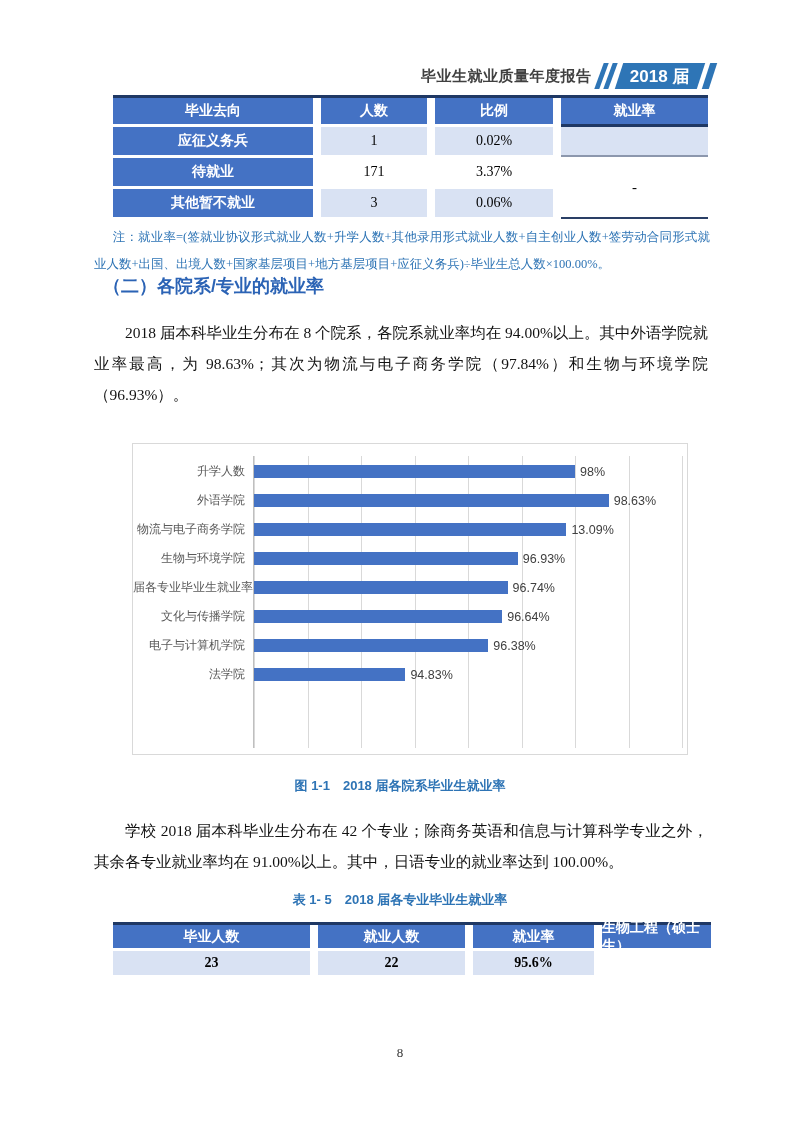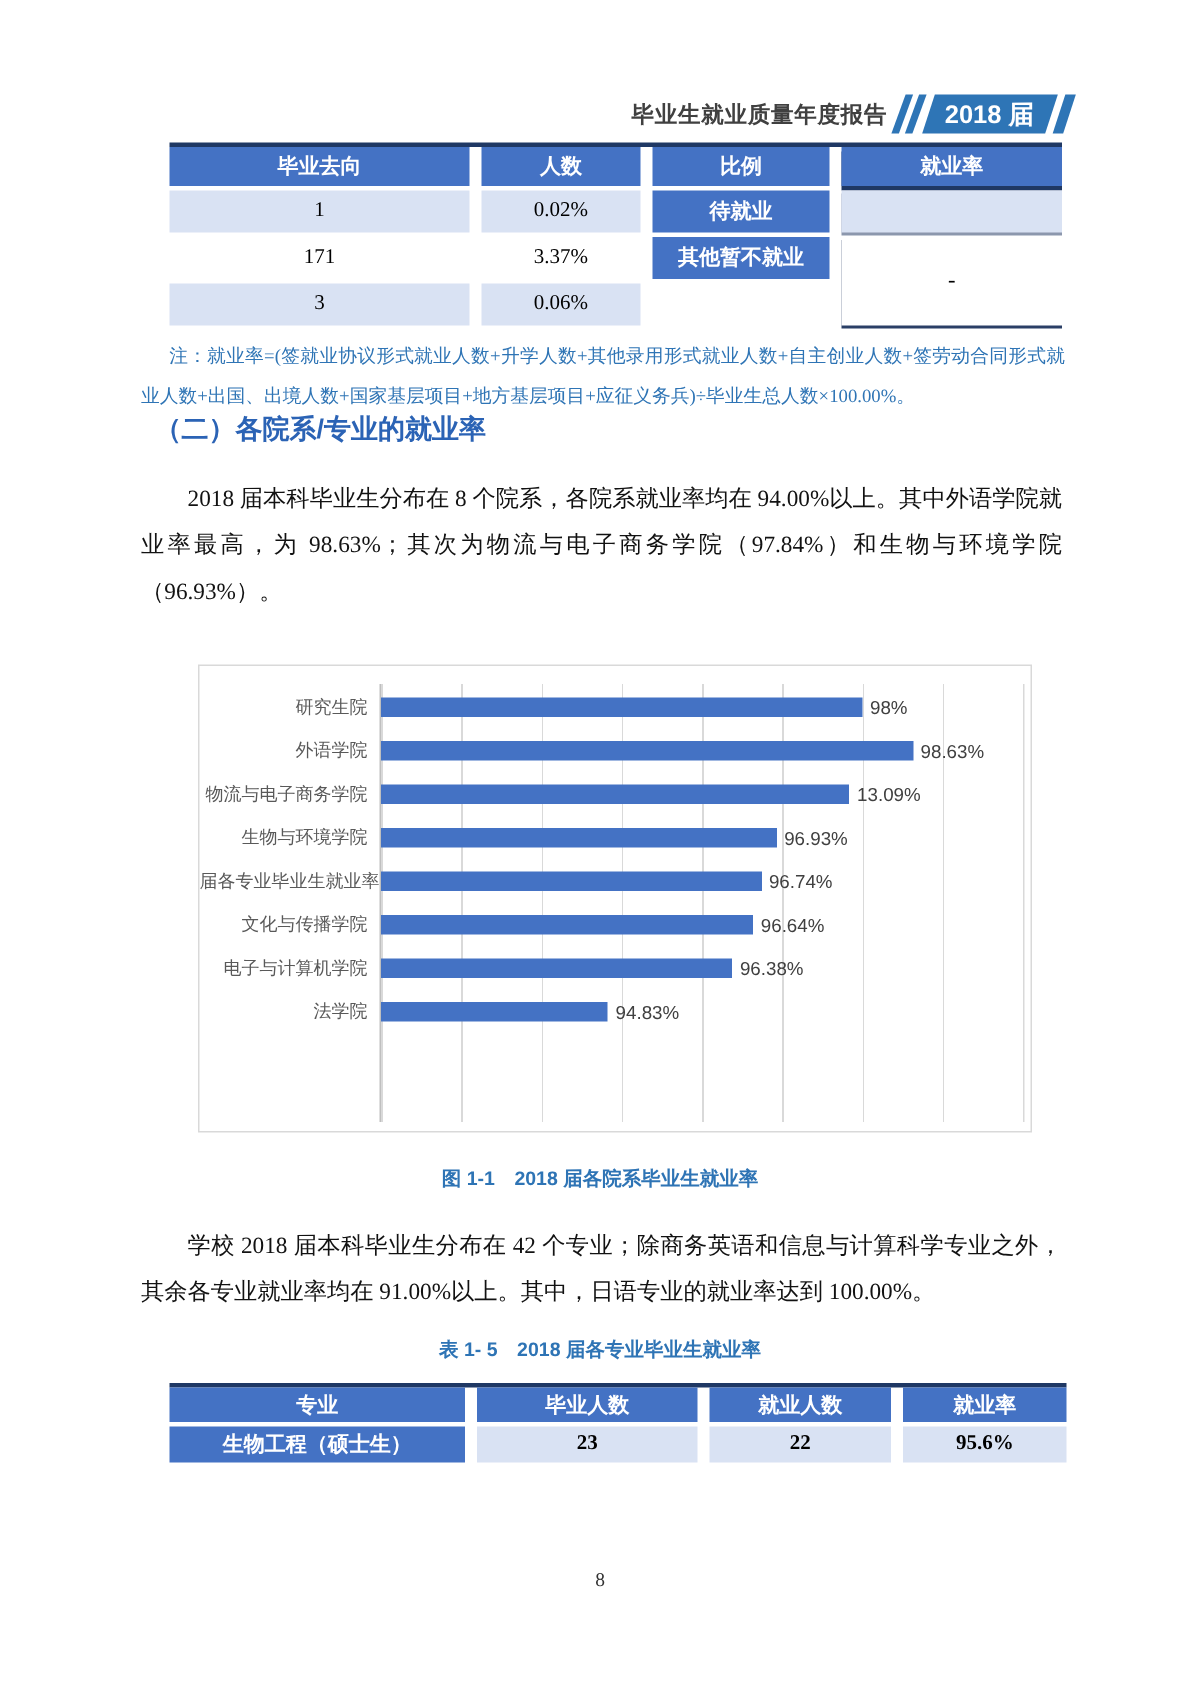--- a/index.html
+++ b/index.html
@@ -72,20 +72,21 @@
     </span>
   <span class="hdr-endbar"></span>
 </div>
 
 <div class="table1">
   <div class="t1h">毕业去向</div>
   <div class="t1h">人数</div>
   <div class="t1h">比例</div>
   <div class="t1h rate" style="grid-column:4;grid-row:1;">就业率</div>
 
+  <div class="t1label">应征义务兵</div>
   <div class="t1data alt">1</div>
   <div class="t1data alt">0.02%</div>
   <div class="t1data alt rate-r1"></div>
 
   <div class="t1label">待就业</div>
   <div class="t1data plain">171</div>
   <div class="t1data plain">3.37%</div>
   <div class="rate-merged">-</div>
 
   <div class="t1label">其他暂不就业</div>
@@ -96,21 +97,21 @@
 <div class="note">注：就业率=(签就业协议形式就业人数+升学人数+其他录用形式就业人数+自主创业人数+签劳动合同形式就业人数+出国、出境人数+国家基层项目+地方基层项目+应征义务兵)÷毕业生总人数×100.00%。</div>
 
 <div class="section-heading">（二）各院系/专业的就业率</div>
 
 <div class="para para1">2018 届本科毕业生分布在 8 个院系，各院系就业率均在 94.00%以上。其中外语学院就业率最高，为 98.63%；其次为物流与电子商务学院（97.84%）和生物与环境学院（96.93%）。</div>
 
 <div class="chart">
   <div class="gridlines"></div>
   <div class="chart-rows">
       <div class="chart-row">
-        <span class="chart-label">研究生院</span>
+        <span class="chart-label">升学人数</span>
         <div class="chart-bar" style="background: rgb(68, 114, 196); width: 321px;"></div>
         <span class="chart-value">98%</span>
       </div>
       <div class="chart-row">
         <span class="chart-label">外语学院</span>
         <div class="chart-bar" style="background: rgb(68, 114, 196); width: 354.7px;"></div>
         <span class="chart-value">98.63%</span>
       </div>
       <div class="chart-row">
         <span class="chart-label">物流与电子商务学院</span>
@@ -145,21 +146,20 @@
     </div>
 </div>
 
 <div class="caption caption1">图 1-1　2018 届各院系毕业生就业率</div>
 
 <div class="para para2">学校 2018 届本科毕业生分布在 42 个专业；除商务英语和信息与计算科学专业之外，其余各专业就业率均在 91.00%以上。其中，日语专业的就业率达到 100.00%。</div>
 
 <div class="caption caption2">表 1- 5　2018 届各专业毕业生就业率</div>
 
 <div class="table2">
-  <div class="t2h">专业</div>
   <div class="t2h">毕业人数</div>
   <div class="t2h">就业人数</div>
   <div class="t2h">就业率</div>
   <div class="t2label">生物工程（硕士生）</div>
   <div class="t2data">23</div>
   <div class="t2data">22</div>
   <div class="t2data">95.6%</div>
 </div>
 
 <div class="page-number">8</div>

